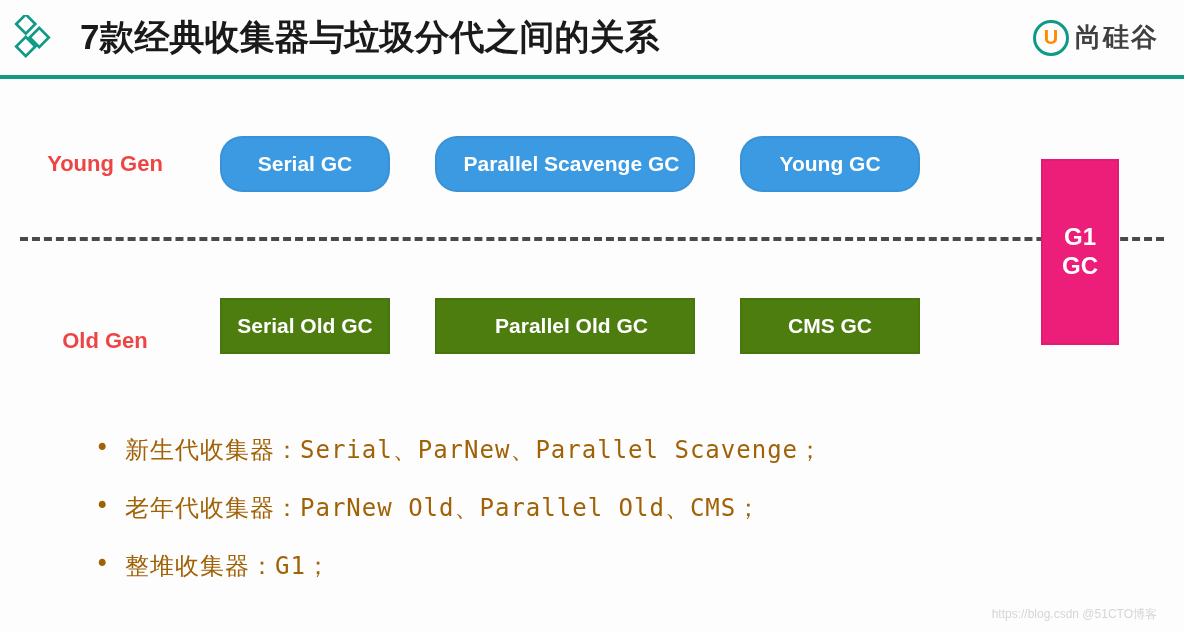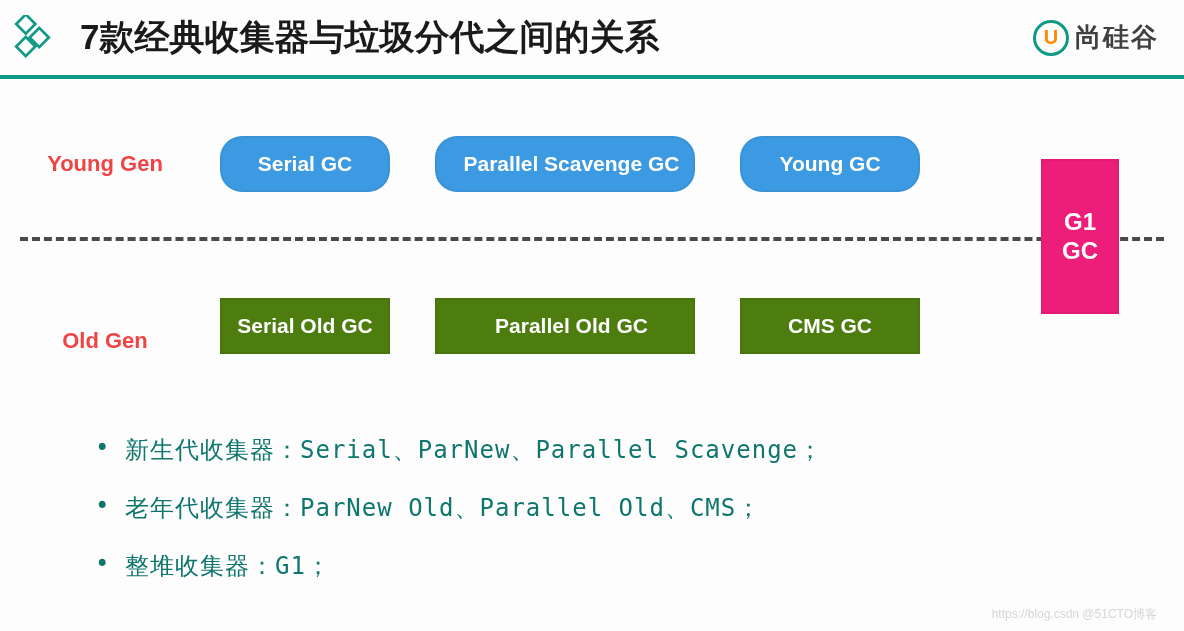--- a/index.html
+++ b/index.html
@@ -98,39 +98,39 @@
     left: 0;
     right: 0;
     top: 118px;
     border-top: 4px dashed #4a4a4a;
   }
   .g1 {
     position: absolute;
     right: 45px;
     top: 40px;
     width: 78px;
-    height: 155px;
+    height: 186px;
     background: #ec1e79;
     display: flex;
     flex-direction: column;
     align-items: center;
     justify-content: center;
     color: #fff;
     font-size: 24px;
     font-weight: 700;
     line-height: 1.2;
     border: 2px solid rgba(0,0,0,0.05);
   }
   .row.old { margin-top: 55px; align-items: flex-end; }
   .bullets {
     margin: 55px 0 0 95px;
   }
   .bullets li {
     font-size: 24px;
-    color: #0f766e;
+    color: #a16207;
     list-style: none;
     position: relative;
     padding-left: 30px;
     margin-bottom: 26px;
     font-family: "Microsoft YaHei", monospace;
     letter-spacing: 1px;
   }
   .bullets li::before {
     content: "•";
     position: absolute;

